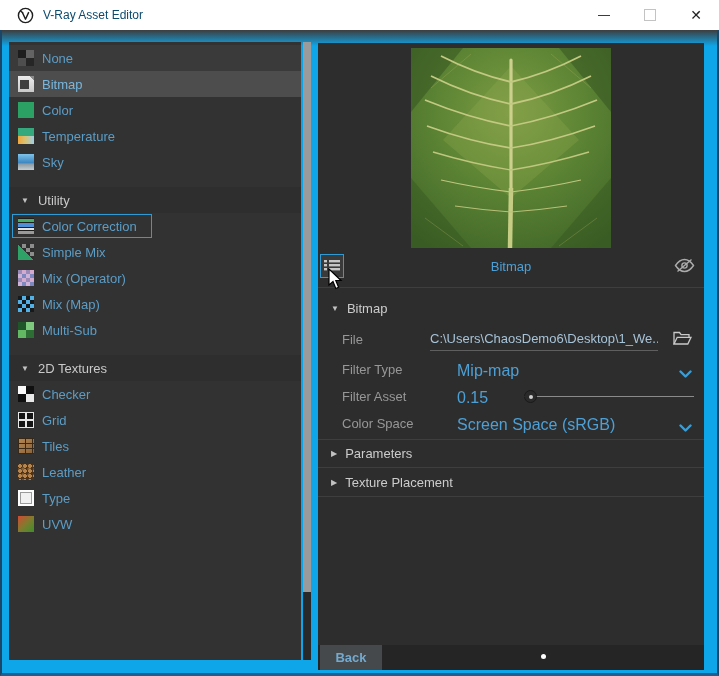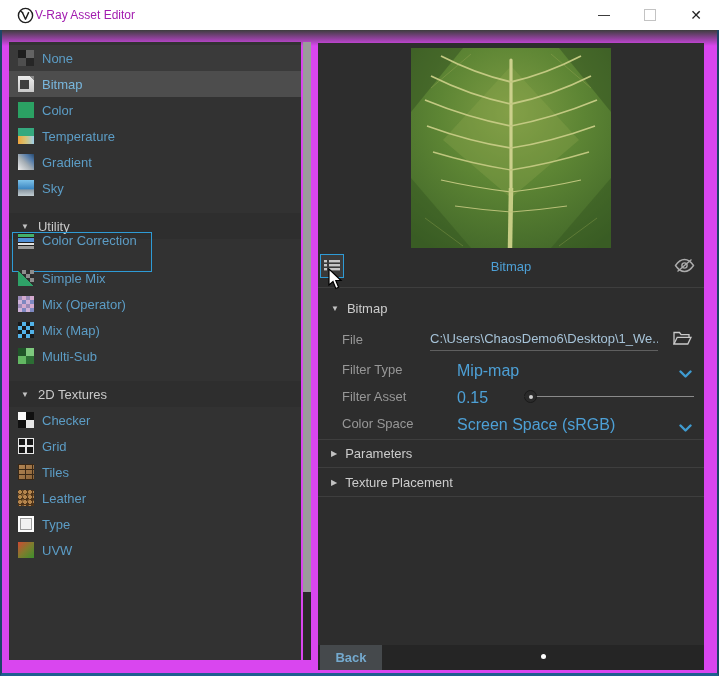--- a/index.html
+++ b/index.html
@@ -4,41 +4,41 @@
 <style>
   html,body{margin:0;padding:0;}
   body{
     width:719px;height:676px;position:relative;overflow:hidden;
     background:#1c1c1c;font-family:"Liberation Sans",sans-serif;
     -webkit-font-smoothing:antialiased;
   }
   
   .titlebar{position:absolute;top:0;left:0;right:0;height:30px;background:#ffffff;display:flex;align-items:center;z-index:5;}
   .logo{margin-left:17px;width:17px;height:17px;flex:none;}
-  .title{margin-left:1px;font-size:12px;color:#a21caf;}
+  .title{margin-left:9px;font-size:12px;color:#0c4a6e;}
   .win-controls{position:absolute;right:0;top:0;height:30px;display:flex;}
   .win-btn{width:46px;height:30px;display:flex;align-items:center;justify-content:center;font-size:12px;color:#1a1a1a;cursor:default;}
   .max-glyph{width:10px;height:10px;border:1px solid #c3c3c3;}
   .close-glyph{font-size:14px;color:#222;}
 
   
   .content{position:absolute;top:30px;left:0;right:0;bottom:0;box-sizing:border-box;
-    background:#d946ef;border-left:2px solid #1c4668;border-right:2px solid #1c4668;border-bottom:3px solid #1f5e90;}
+    background:#0ea5e9;border-left:2px solid #1c4668;border-right:2px solid #1c4668;border-bottom:3px solid #1f5e90;}
   .content::before{content:"";position:absolute;top:0;left:0;right:0;height:16px;
     background:linear-gradient(#3d3d3d,rgba(61,61,61,0));pointer-events:none;}
 
   
   .sidebar{position:absolute;left:7px;top:12px;width:292px;height:618px;background:#323232;overflow:hidden;}
   .sidebar-inner{padding-top:3px;}
   .srow{height:26px;display:flex;align-items:center;padding-left:9px;font-size:13px;color:#5c9dc6;cursor:default;}
   .srow.row-none{background:#3a3a3a;}
   .srow.row-selected{background:#4d4d4d;color:#78b7de;}
   .sheader{height:26px;display:flex;align-items:center;padding-left:12px;color:#c9c9c9;font-size:13px;margin-top:12px;background:#2e2e2e;}
   .sheader .tri{font-size:8px;margin-right:9px;color:#c2c2c2;}
-  .cc-box{display:flex;height:40px;border:1px solid #2e9bd6;margin-left:3px;padding:0 14px 0 5px;box-sizing:border-box;}
+  .cc-box{display:flex;align-items:center;height:24px;border:1px solid #2e9bd6;margin-left:3px;padding:0 14px 0 5px;box-sizing:border-box;}
   .srow.cc-row{padding-left:0;}
 
   .ic{width:16px;height:16px;margin-right:8px;flex:none;}
   .ic-none{background:conic-gradient(#636363 0 25%,#262626 0 50%,#4e4e4e 0 75%,#1d1d1d 0);}
   .ic-bitmap{background:
       linear-gradient(225deg,#8a8a8a 3px,rgba(0,0,0,0) 3px) 100% 0/6px 6px no-repeat,
       linear-gradient(#3f3f3f,#3f3f3f) 2px 4px/9px 9px no-repeat,
       linear-gradient(#ececec,#c9c9c9);}
   .ic-color{background:#2ba163;}
   .ic-temperature{background:linear-gradient(180deg,#35a97e 0 48%,rgba(0,0,0,0) 48%),linear-gradient(90deg,#f0a43c,#d8c272 45%,#9ecfe8);}
@@ -127,24 +127,20 @@
         <span class="ic ic-bitmap"></span>
         <span>Bitmap</span>
       </div>
       <div class="srow">
         <span class="ic ic-color"></span>
         <span>Color</span>
       </div>
       <div class="srow">
         <span class="ic ic-temperature"></span>
         <span>Temperature</span>
-      </div>
-      <div class="srow">
-        <span class="ic ic-gradient"></span>
-        <span>Gradient</span>
       </div>
       <div class="srow">
         <span class="ic ic-sky"></span>
         <span>Sky</span>
       </div>
 
       <div class="sheader">
         <span class="tri">▼</span>
         <span>Utility</span>
       </div>

